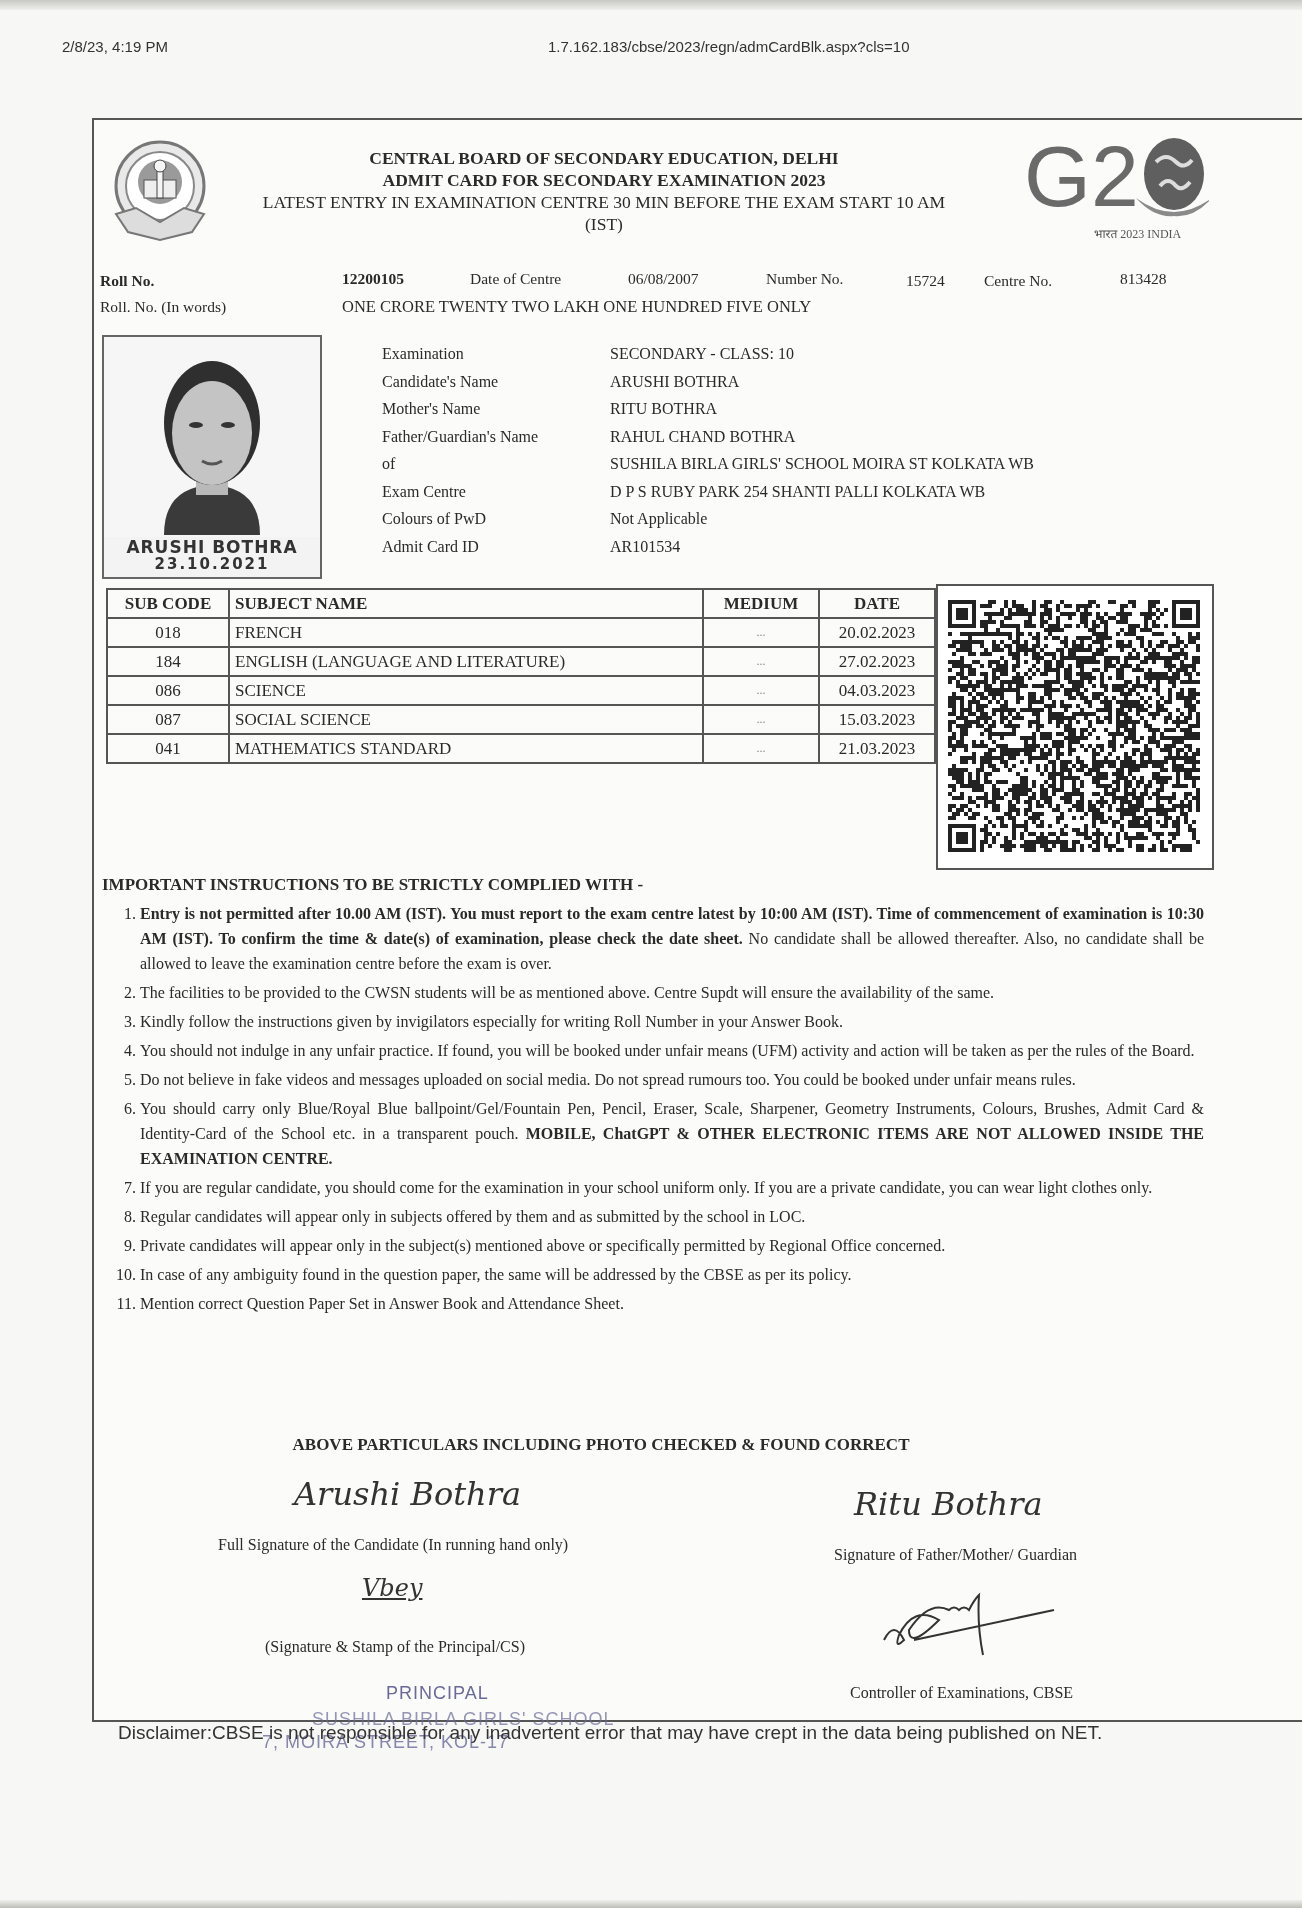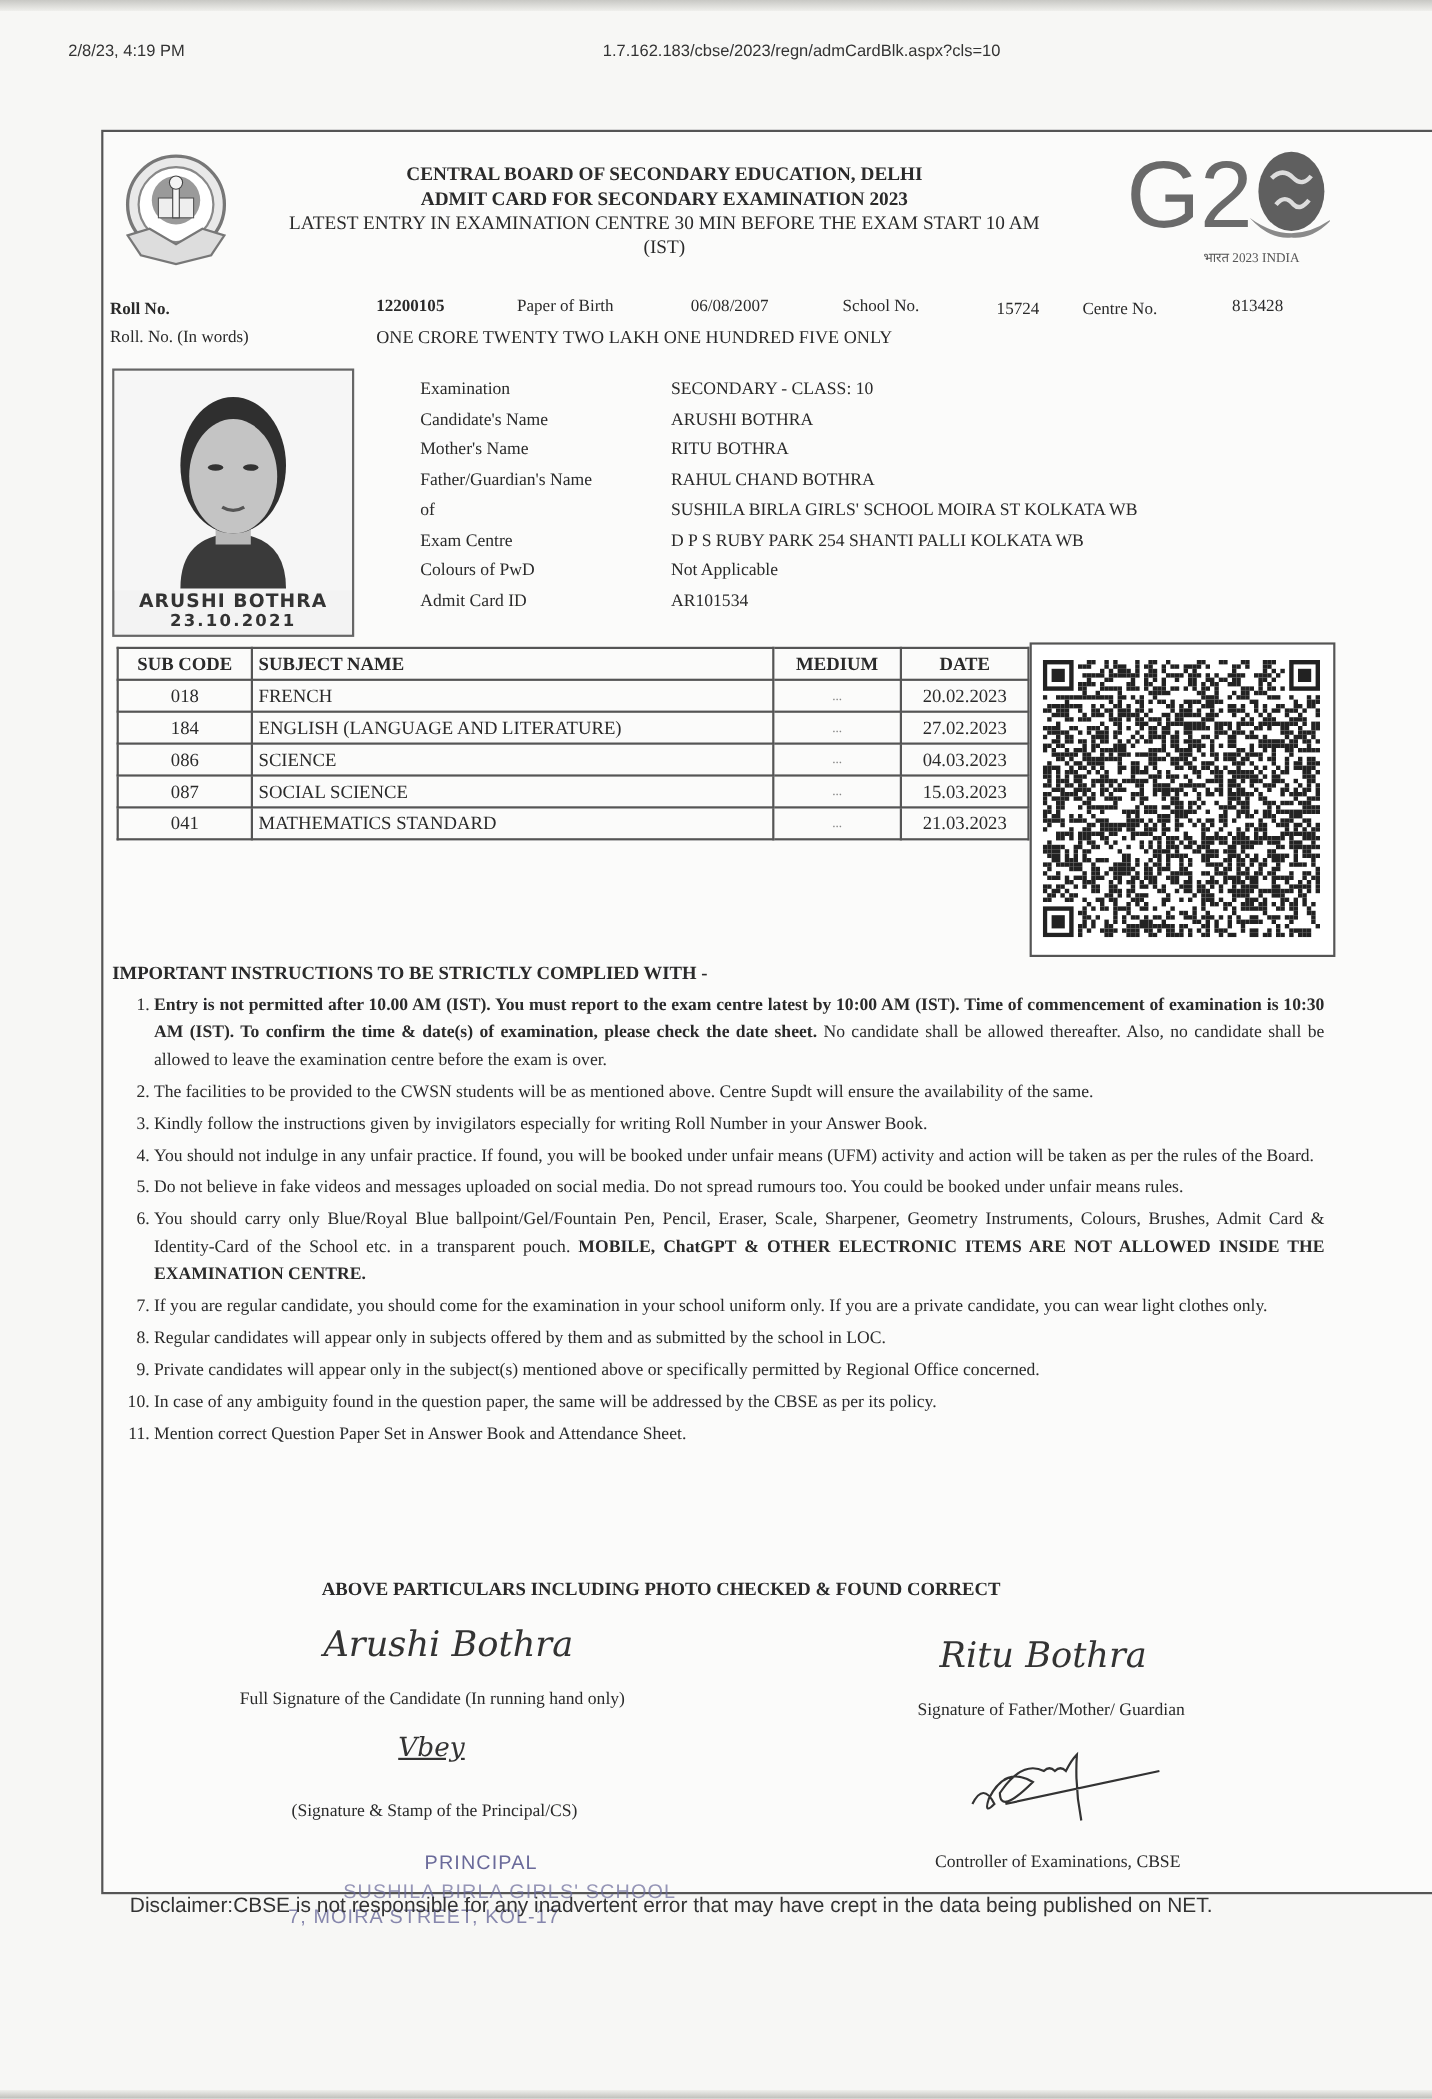--- a/index.html
+++ b/index.html
@@ -66,23 +66,23 @@
       <text x="0" y="78" font-family="Liberation Sans, sans-serif" font-size="86" fill="#6a6a6a">G2</text>
       <ellipse cx="150" cy="46" rx="30" ry="36" fill="#5f5f5f"></ellipse>
       <path d="M132 34 q10 -10 20 0 q8 8 16 -2 M136 58 q8 -10 16 0 q6 6 14 -4" stroke="#ddd" stroke-width="4" fill="none"></path>
       <path d="M112 70 Q150 98 188 70 Q170 90 150 88 Q130 90 112 70 Z" fill="#8a8a8a"></path>
       <text x="70" y="110" font-family="Liberation Serif, serif" font-size="12" fill="#555">भारत 2023 INDIA</text>
     </svg>
   </div>
 
   <div class="abs label" style="left:6px;top:152px;font-weight:bold;">Roll No.</div>
   <div class="abs label" style="left:248px;top:150px;font-weight:bold;">12200105</div>
-  <div class="abs label" style="left:376px;top:150px;">Paper of Birth</div>
+  <div class="abs label" style="left:376px;top:150px;">Date of Centre</div>
   <div class="abs label" style="left:534px;top:150px;">06/08/2007</div>
-  <div class="abs label" style="left:672px;top:150px;">School No.</div>
+  <div class="abs label" style="left:672px;top:150px;">Number No.</div>
   <div class="abs label" style="left:812px;top:152px;">15724</div>
   <div class="abs label" style="left:890px;top:152px;">Centre No.</div>
   <div class="abs label" style="left:1026px;top:150px;">813428</div>
   <div class="abs label" style="left:6px;top:178px;">Roll. No. (In words)</div>
   <div class="abs label" style="left:248px;top:177px;font-size:16.5px;">ONE CRORE TWENTY TWO LAKH ONE HUNDRED FIVE ONLY</div>
 
   <div class="abs photo-box">
     <svg width="216" height="200" viewBox="0 0 216 200">
       <rect width="216" height="200" fill="#f6f6f6"></rect>
       <path d="M60 198 Q60 150 108 148 Q156 150 156 198 Z" fill="#3a3a3a"></path>

